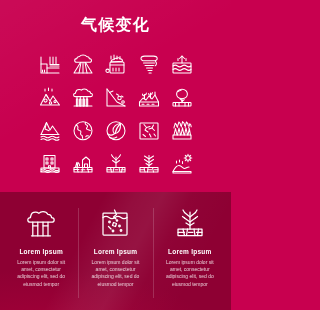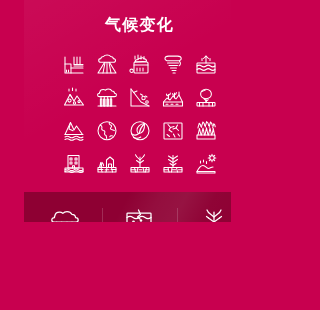--- a/index.html
+++ b/index.html
@@ -3,21 +3,21 @@
 <meta charset="utf-8">
 <style>
   * { margin:0; padding:0; box-sizing:border-box; }
   html,body { width:231px; height:310px; }
   body {
     font-family:"Liberation Sans", sans-serif;
     background:#c8004f;
     overflow:hidden;
     position:relative;
   }
-  #page { position:relative; width:231px; height:222px; overflow:hidden;margin-left:24px; }
+  #page { position:relative; width:231px; height:310px; overflow:hidden; }
 
   
   .hero {
     position:absolute; left:0; top:0; width:231px; height:192px;
     background:
       linear-gradient(150deg, rgba(255,255,255,0.045) 0%, rgba(255,255,255,0) 45%),
       #c8004f;
   }
   .hero-title {
     position:absolute; top:16px; left:0; width:231px;

